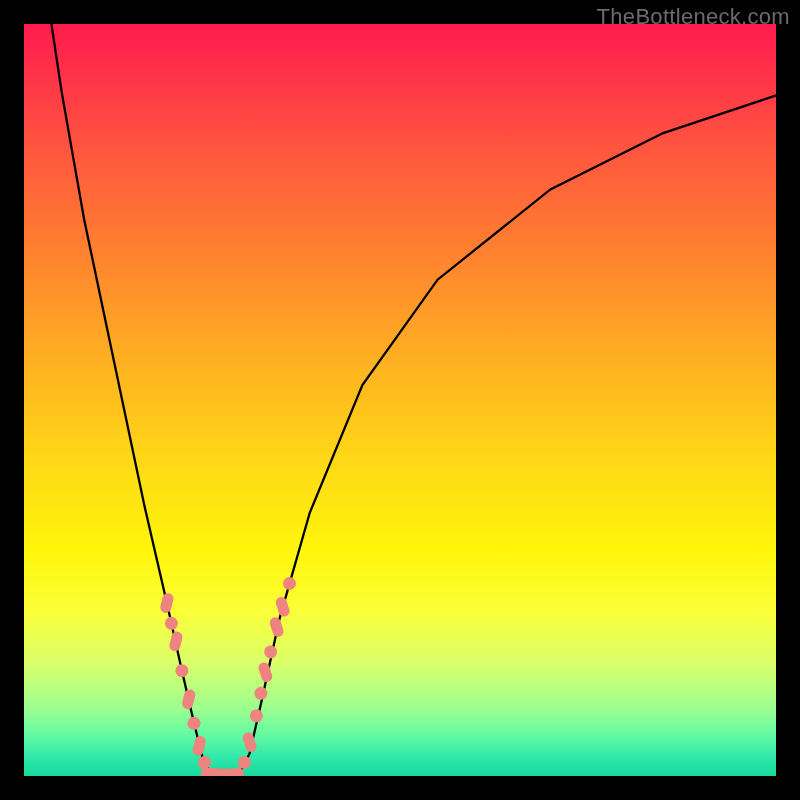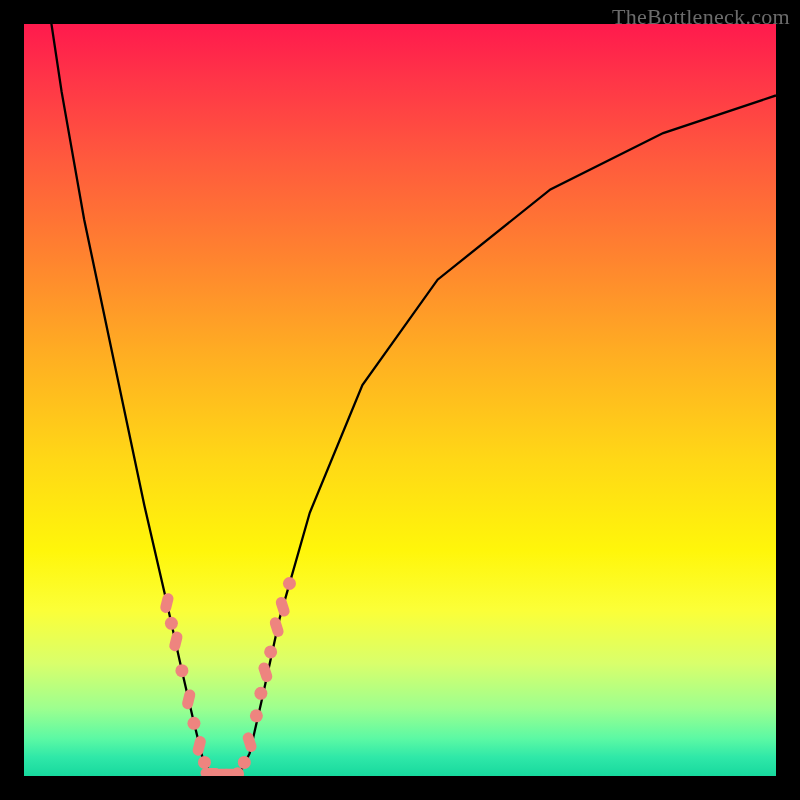--- a/index.html
+++ b/index.html
@@ -44,21 +44,21 @@
     position: absolute;
     left: 0;
     top: 0;
     width: 752px;
     height: 752px;
   }
   .watermark {
     position: absolute;
     top: 4px;
     right: 10px;
-    font-family: Liberation Serif, serif;
+    font-family: Liberation Sans, sans-serif;
     font-size: 22px;
     color: #6b6b6b;
     letter-spacing: 0.3px;
     user-select: none;
   }
 </style>
 </head>
 <body>
 
 <div class="watermark">TheBottleneck.com</div>

